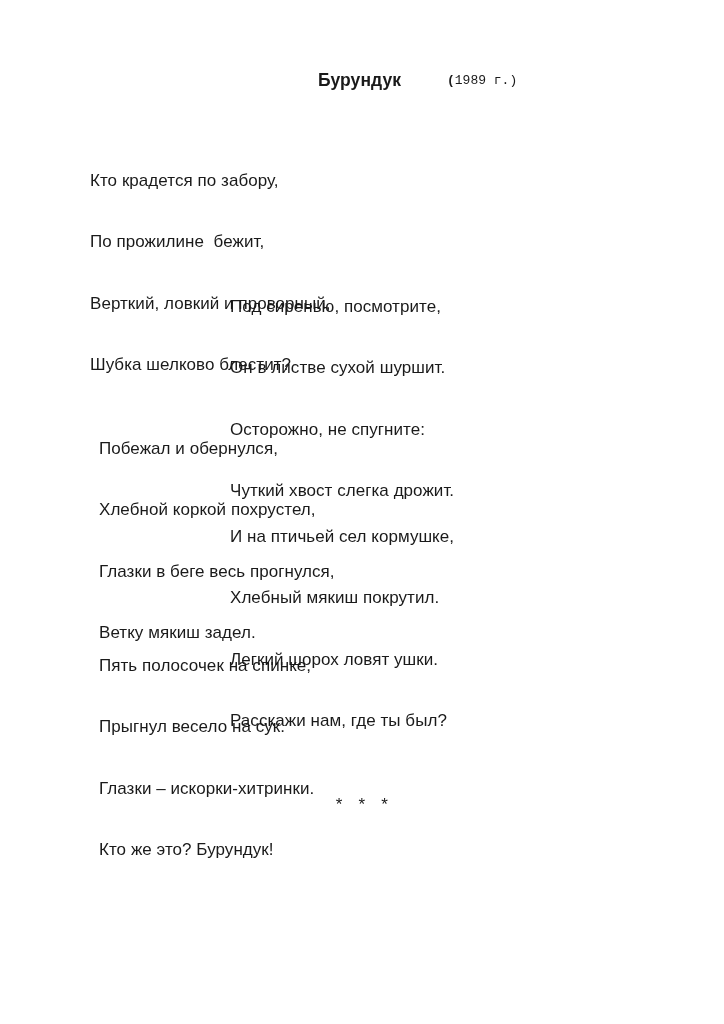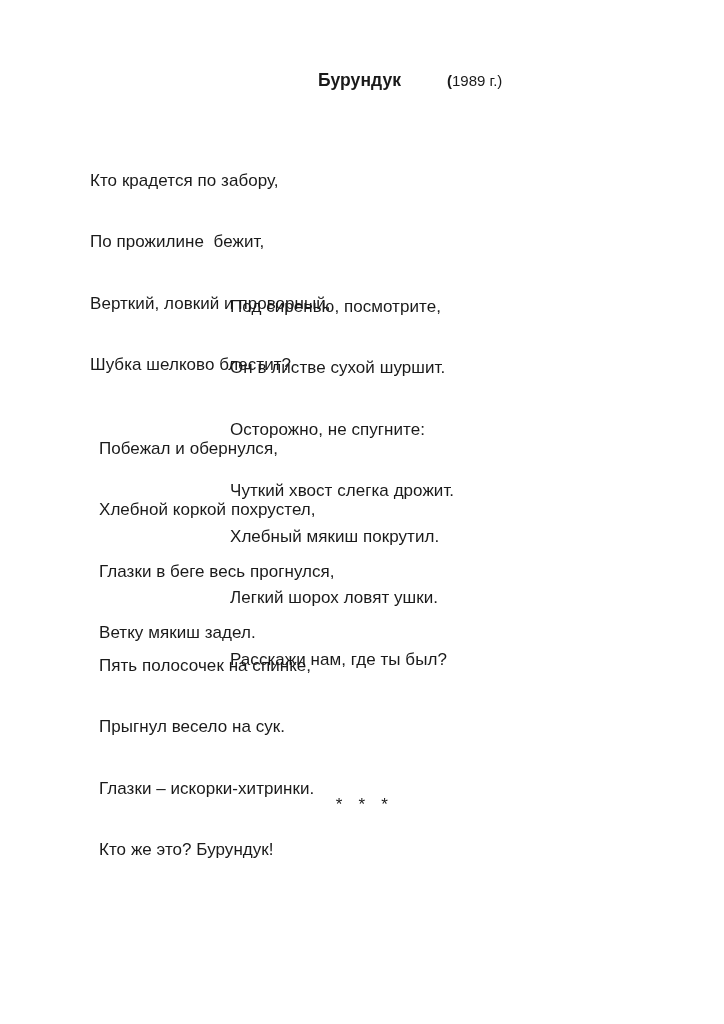--- a/index.html
+++ b/index.html
@@ -39,23 +39,24 @@
     top: 0;
     font-size: 17.5px;
     font-weight: bold;
     letter-spacing: 0.1px;
     line-height: 24px;
   }
   .title-year {
     position: absolute;
     left: 447px;
     top: 1px;
-    font-size: 15px;
+    font-size: 13px;
     font-weight: normal;
     line-height: 24px;
+    font-family: Liberation Mono, monospace;
   }
   .title-year .paren-bold {
     font-weight: bold;
   }
 
   
   .stanza {
     position: absolute;
     white-space: pre;
   }
@@ -123,20 +124,21 @@
   </div>
 
   <div class="stanza stanza-3">
     <div class="line">Побежал и обернулся,</div>
     <div class="line">Хлебной коркой похрустел,</div>
     <div class="line">Глазки в беге весь прогнулся,</div>
     <div class="line">Ветку мякиш задел.</div>
   </div>
 
   <div class="stanza stanza-4">
+    <div class="line">И на птичьей сел кормушке,</div>
     <div class="line">Хлебный мякиш покрутил.</div>
     <div class="line">Легкий шорох ловят ушки.</div>
     <div class="line">Расскажи нам, где ты был?</div>
   </div>
 
   <div class="stanza stanza-5">
     <div class="line">Пять полосочек на спинке,</div>
     <div class="line">Прыгнул весело на сук.</div>
     <div class="line">Глазки – искорки-хитринки.</div>
     <div class="line">Кто же это? Бурундук!</div>

